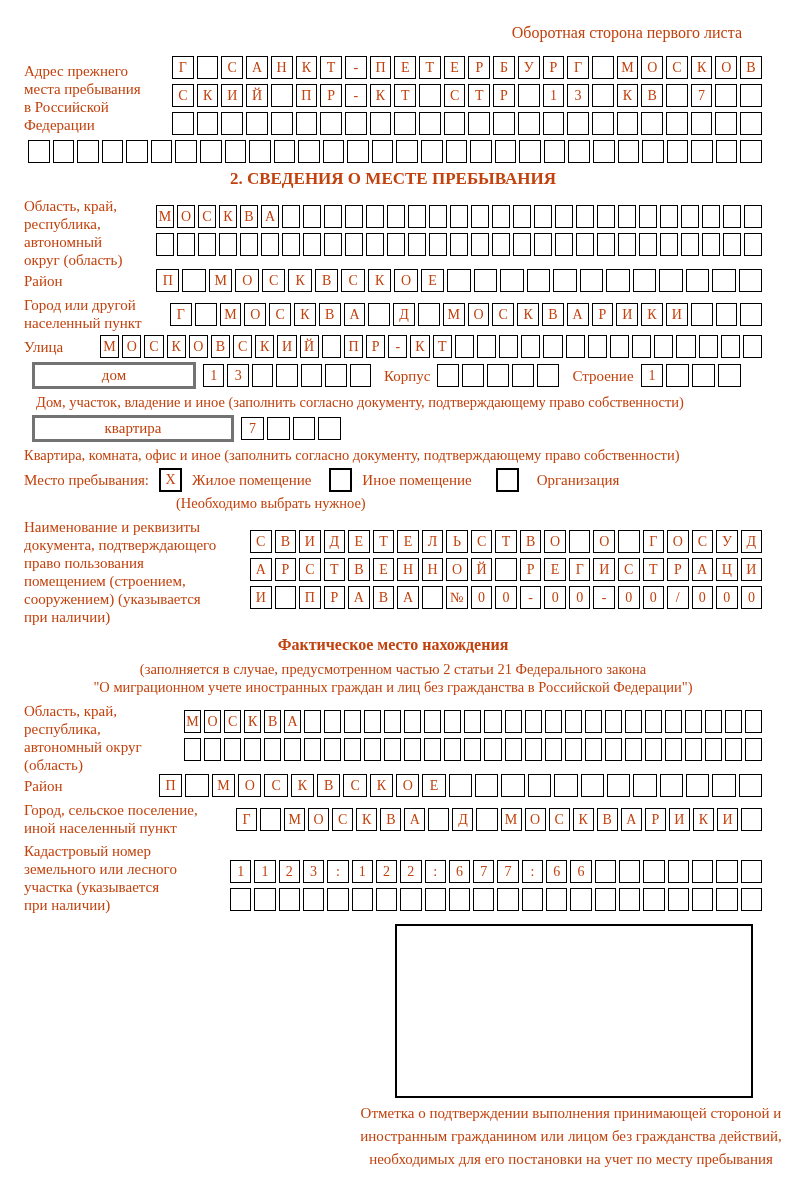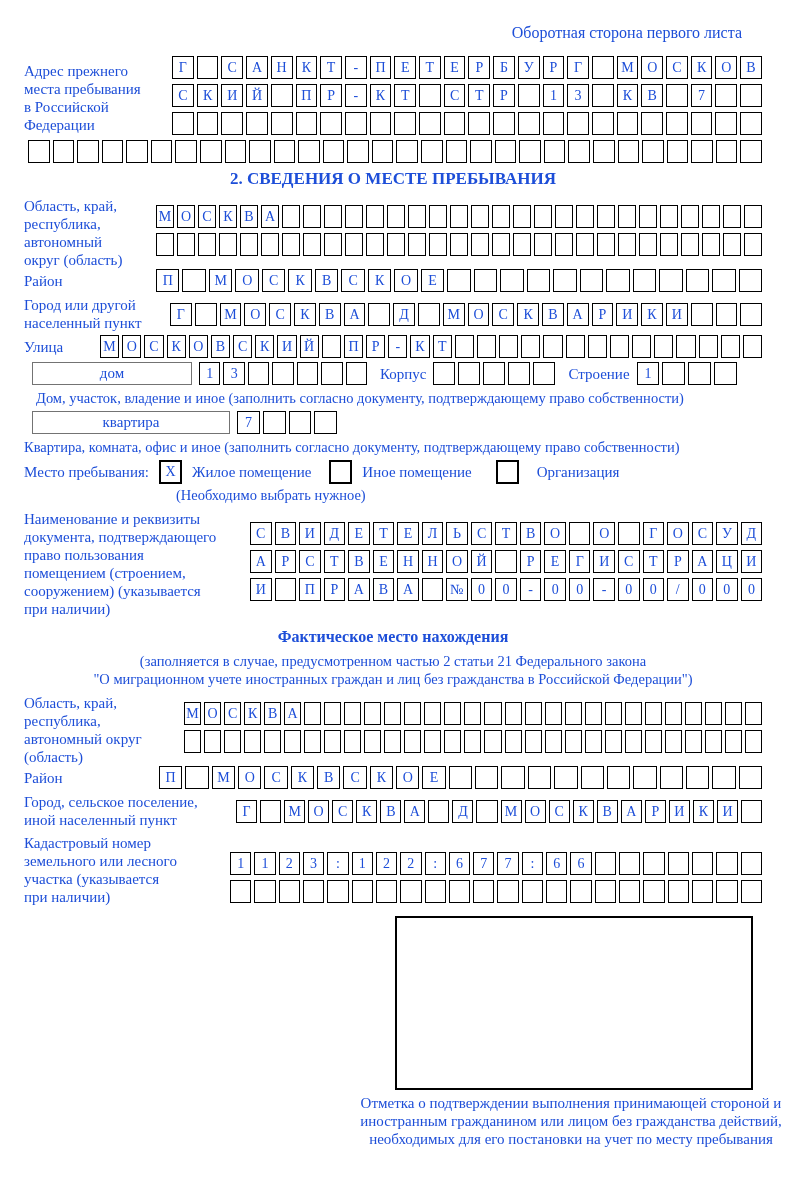--- a/index.html
+++ b/index.html
@@ -1,46 +1,46 @@
 <!DOCTYPE html>
 <html><head>
 <meta charset="utf-8">
 <style>
   html,body{margin:0;padding:0;background:#fff;}
   .page{
     position:relative;width:800px;height:1180px;box-sizing:border-box;
-    padding:10px 38px 0 24px;background:#fff;color:#1d4ed8;overflow:hidden;
+    padding:10px 38px 0 24px;background:#fff;color:#c2410c;overflow:hidden;
     font-family:"Liberation Serif","DejaVu Serif",serif;
   }
   .hdr{text-align:right;font-size:16px;margin:14px 20px 0 0;}
   .frow{display:flex;align-items:center;}
   .lbl{font-size:15px;line-height:18px;white-space:pre-line;flex-shrink:0;}
   .rows{flex:1;min-width:0;}
   .cells{display:flex;flex:1;gap:3px;min-width:0;}
   .cellrow{margin-bottom:5px;}
   .cell{
     flex:1;height:21px;border:1.6px solid #000;
     display:flex;align-items:center;justify-content:center;
     font-size:14px;line-height:21px;
   }
   .widebox{
-    border:1px solid #737373;height:21px;display:flex;align-items:center;justify-content:center;
+    border:3px solid #737373;height:21px;display:flex;align-items:center;justify-content:center;
     font-size:15px;flex-shrink:0;
   }
   .checkbox{
     width:19px;height:20px;border:2px solid #000;flex-shrink:0;
     display:flex;align-items:center;justify-content:center;font-size:14px;
   }
   .note{font-size:14.5px;line-height:18px;}
   .center{text-align:center;}
   .sect-title{font-size:17px;font-weight:bold;text-align:center;margin:6px 0 8px 0;}
   .sub-title{font-size:16px;font-weight:bold;text-align:center;margin:10px 0 6px 0;}
   .inline-gap{display:flex;align-items:center;}
   .stamp-box{border:2px solid #000;width:354px;height:170px;margin-left:371px;margin-top:8px;}
-  .stamp-caption{width:450px;margin-left:322px;text-align:center;font-size:15px;line-height:18px;margin-top:4px;}
+  .stamp-caption{width:450px;margin-left:322px;text-align:center;font-size:15px;line-height:23px;margin-top:4px;}
   .mb4{margin-bottom:4px;} .mb6{margin-bottom:6px;}
 </style>
 </head>
 <body>
 
 <div class="page">
 
   <div class="hdr">Оборотная сторона первого листа</div>
 
   <div class="frow" style="margin-top:14px;">

